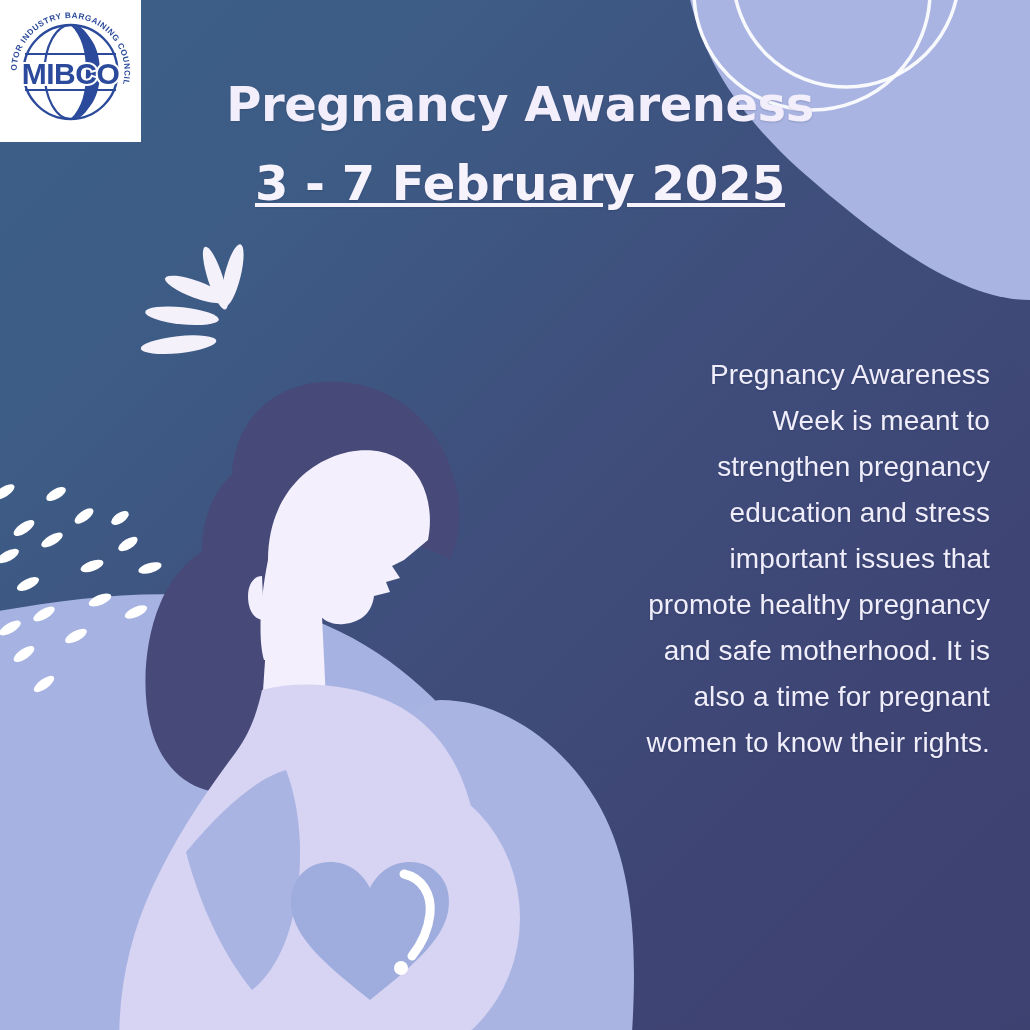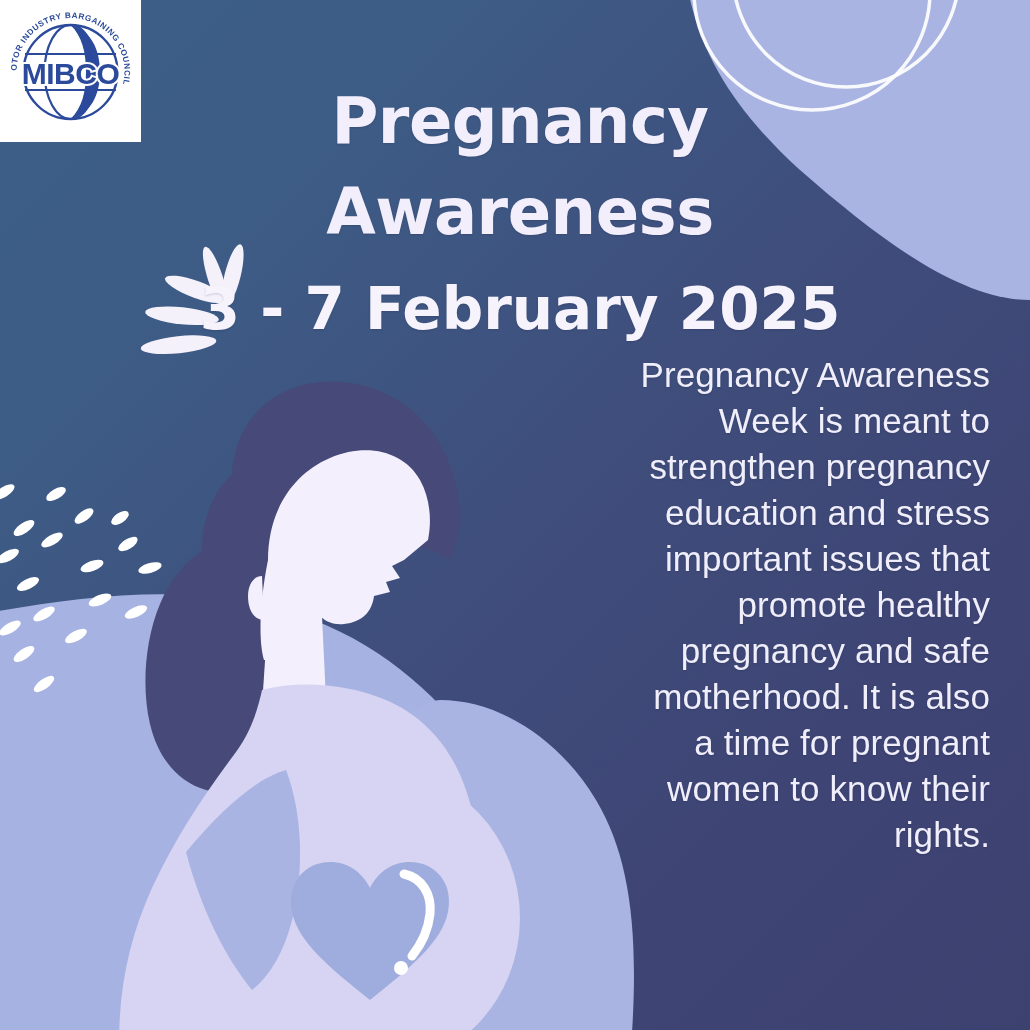--- a/index.html
+++ b/index.html
@@ -45,53 +45,54 @@
     left: 150px;
     top: 62px;
     width: 740px;
     text-align: center;
     z-index: 30;
     pointer-events: none;
   }
   .headline {
     font-family: "DejaVu Sans", sans-serif;
     font-weight: bold;
-    font-size: 64px;
+    font-size: 48px;
     line-height: 1.42;
     color: #f2eefb;
     letter-spacing: -0.5px;
-    margin: 14px;
+    margin: 8px;
     text-shadow: 0 1px 2px rgba(20,30,60,0.18);
   }
   .headline-date {
     font-family: "DejaVu Sans", sans-serif;
     font-weight: bold;
-    font-size: 58px;
+    font-size: 48px;
     line-height: 1.3;
     color: #f6f3fc;
     margin: 14px 0 0 0;
     letter-spacing: 0px;
     text-shadow: 0 1px 2px rgba(20,30,60,0.18);
+    text-decoration: underline;
   }
 
   
   #body-copy {
     position: absolute;
     right: 40px;
     top: 352px;
     width: 352px;
     text-align: right;
     z-index: 30;
     pointer-events: none;
   }
   #body-copy p {
     margin: 0;
     font-family: "Liberation Sans", sans-serif;
     font-weight: 400;
-    font-size: 35px;
+    font-size: 28px;
     line-height: 46px;
     color: #f0eefa;
     letter-spacing: 0.1px;
     text-shadow: 0 1px 2px rgba(20,30,60,0.20);
   }
 </style>
 </head>
 <body>
 
 <div id="poster">

